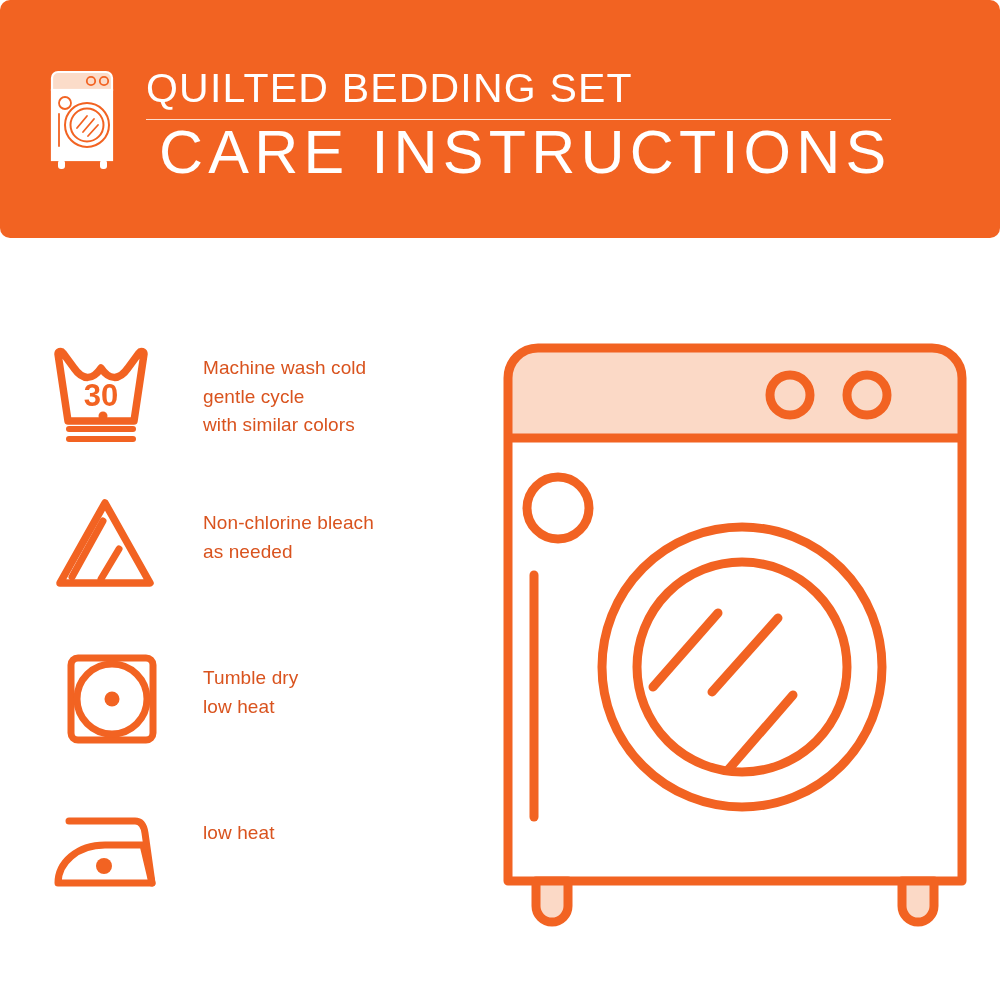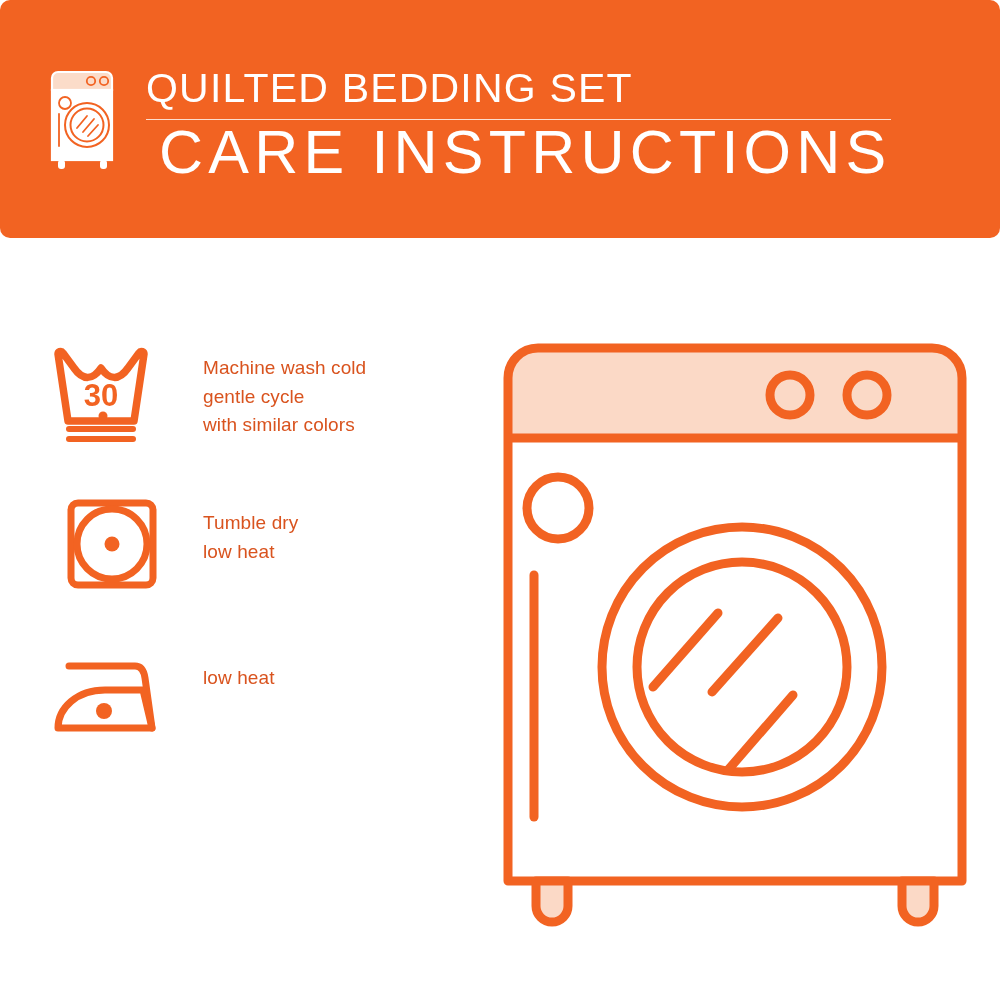--- a/index.html
+++ b/index.html
@@ -177,20 +177,33 @@
           <rect x="17" y="100" width="70" height="6" rx="3" fill="#f26322"></rect>
         </svg>
       </div>
       <div class="care-text">
         <span class="tline">Machine wash cold</span>
         <span class="tline">gentle cycle</span>
         <span class="tline">with similar colors</span>
       </div>
     </div>
 
+    <div class="care-row">
+      <div class="care-symbol">
+        <svg viewBox="0 0 112 108" width="112" height="108" aria-hidden="true">
+          <path d="M56 12 L101 92 L11 92 Z" fill="none" stroke="#f26322" stroke-width="7.5" stroke-linejoin="round"></path>
+          <line x1="54" y1="30" x2="23" y2="86" stroke="#f26322" stroke-width="7" stroke-linecap="round"></line>
+          <line x1="70" y1="58" x2="52" y2="88" stroke="#f26322" stroke-width="7" stroke-linecap="round"></line>
+        </svg>
+      </div>
+      <div class="care-text">
+        <span class="tline">Non-chlorine bleach</span>
+        <span class="tline">as needed</span>
+      </div>
+    </div>
 
     <div class="care-row">
       <div class="care-symbol">
         <svg viewBox="0 0 112 108" width="112" height="108" aria-hidden="true">
           <rect x="22" y="12" width="82" height="82" rx="7" fill="none" stroke="#f26322" stroke-width="7"></rect>
           <circle cx="63" cy="53" r="35" fill="none" stroke="#f26322" stroke-width="7"></circle>
           <circle cx="63" cy="53" r="7.5" fill="#f26322"></circle>
         </svg>
       </div>
       <div class="care-text">

